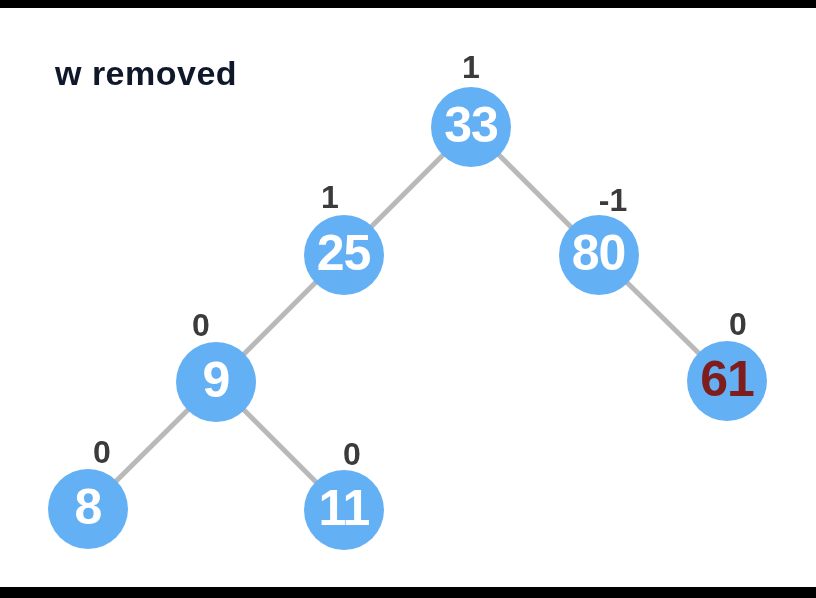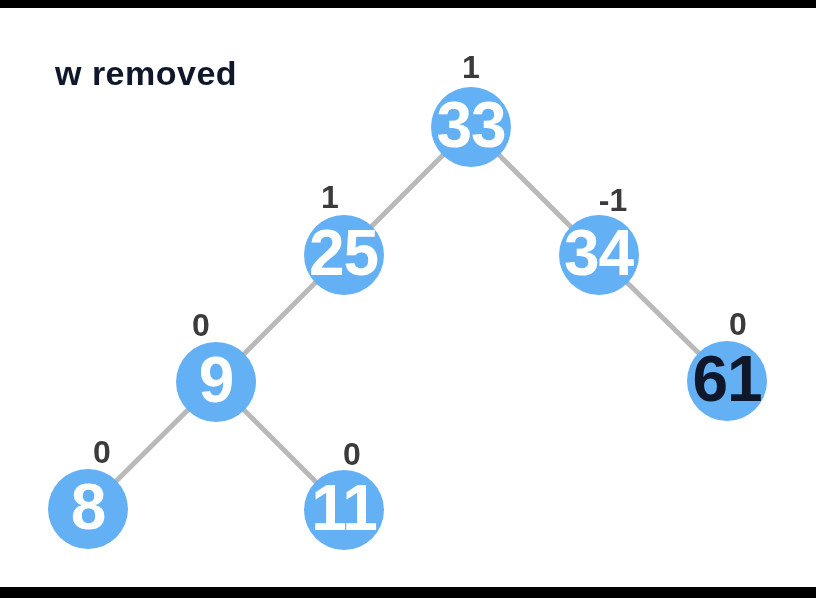--- a/index.html
+++ b/index.html
@@ -42,21 +42,21 @@
     display: block;
   }
 
   .node {
     position: absolute;
     border-radius: 50%;
     display: flex;
     align-items: center;
     justify-content: center;
     font-weight: 700;
-    font-size: 64px;
+    font-size: 50px;
     line-height: 1;
     padding-bottom: 4px;
     box-sizing: border-box;
     letter-spacing: -1px;
   }
 
   .balance {
     position: absolute;
     transform: translate(-50%, -50%);
     font-size: 32px;
@@ -75,25 +75,25 @@
       <line x1="343.5" y1="254.5" x2="216" y2="382" stroke="#b9b9b9" stroke-width="5"></line>
       <line x1="598.5" y1="254.5" x2="727" y2="381" stroke="#b9b9b9" stroke-width="5"></line>
       <line x1="216" y1="382" x2="88" y2="509" stroke="#b9b9b9" stroke-width="5"></line>
       <line x1="216" y1="382" x2="344" y2="510" stroke="#b9b9b9" stroke-width="5"></line>
     </svg>
   <div class="layer">
       <div class="node" style="left: 431px; top: 87px; width: 80px; height: 80px; background: rgb(100, 176, 244); color: rgb(255, 255, 255);">33</div>
       <div class="balance" style="left: 471px; top: 67px; color: rgb(59, 59, 59);">1</div>
       <div class="node" style="left: 303.5px; top: 214.5px; width: 80px; height: 80px; background: rgb(100, 176, 244); color: rgb(255, 255, 255);">25</div>
       <div class="balance" style="left: 330px; top: 197px; color: rgb(59, 59, 59);">1</div>
-      <div class="node" style="left: 558.5px; top: 214.5px; width: 80px; height: 80px; background: rgb(100, 176, 244); color: rgb(255, 255, 255);">34</div>
+      <div class="node" style="left: 558.5px; top: 214.5px; width: 80px; height: 80px; background: rgb(100, 176, 244); color: rgb(255, 255, 255);">80</div>
       <div class="balance" style="left: 613px; top: 200px; color: rgb(59, 59, 59);">-1</div>
       <div class="node" style="left: 176px; top: 342px; width: 80px; height: 80px; background: rgb(100, 176, 244); color: rgb(255, 255, 255);">9</div>
       <div class="balance" style="left: 201px; top: 325px; color: rgb(59, 59, 59);">0</div>
-      <div class="node" style="left: 687px; top: 341px; width: 80px; height: 80px; background: rgb(100, 176, 244); color: #0f172a;">61</div>
+      <div class="node" style="left: 687px; top: 341px; width: 80px; height: 80px; background: rgb(100, 176, 244); color: #7f1d1d;">61</div>
       <div class="balance" style="left: 738px; top: 324px; color: rgb(59, 59, 59);">0</div>
       <div class="node" style="left: 48px; top: 469px; width: 80px; height: 80px; background: rgb(100, 176, 244); color: rgb(255, 255, 255);">8</div>
       <div class="balance" style="left: 102px; top: 452px; color: rgb(59, 59, 59);">0</div>
       <div class="node" style="left: 304px; top: 470px; width: 80px; height: 80px; background: rgb(100, 176, 244); color: rgb(255, 255, 255); text-align: center;">11</div>
       <div class="balance" style="left: 352px; top: 454px; color: rgb(59, 59, 59);">0</div>
     </div>
   <div class="title" style="color: #0f172a;">w removed</div>
   <div class="letterbox top" style="background: rgb(0, 0, 0);"></div>
   <div class="letterbox bottom" style="background: rgb(0, 0, 0);"></div>
 </div>

